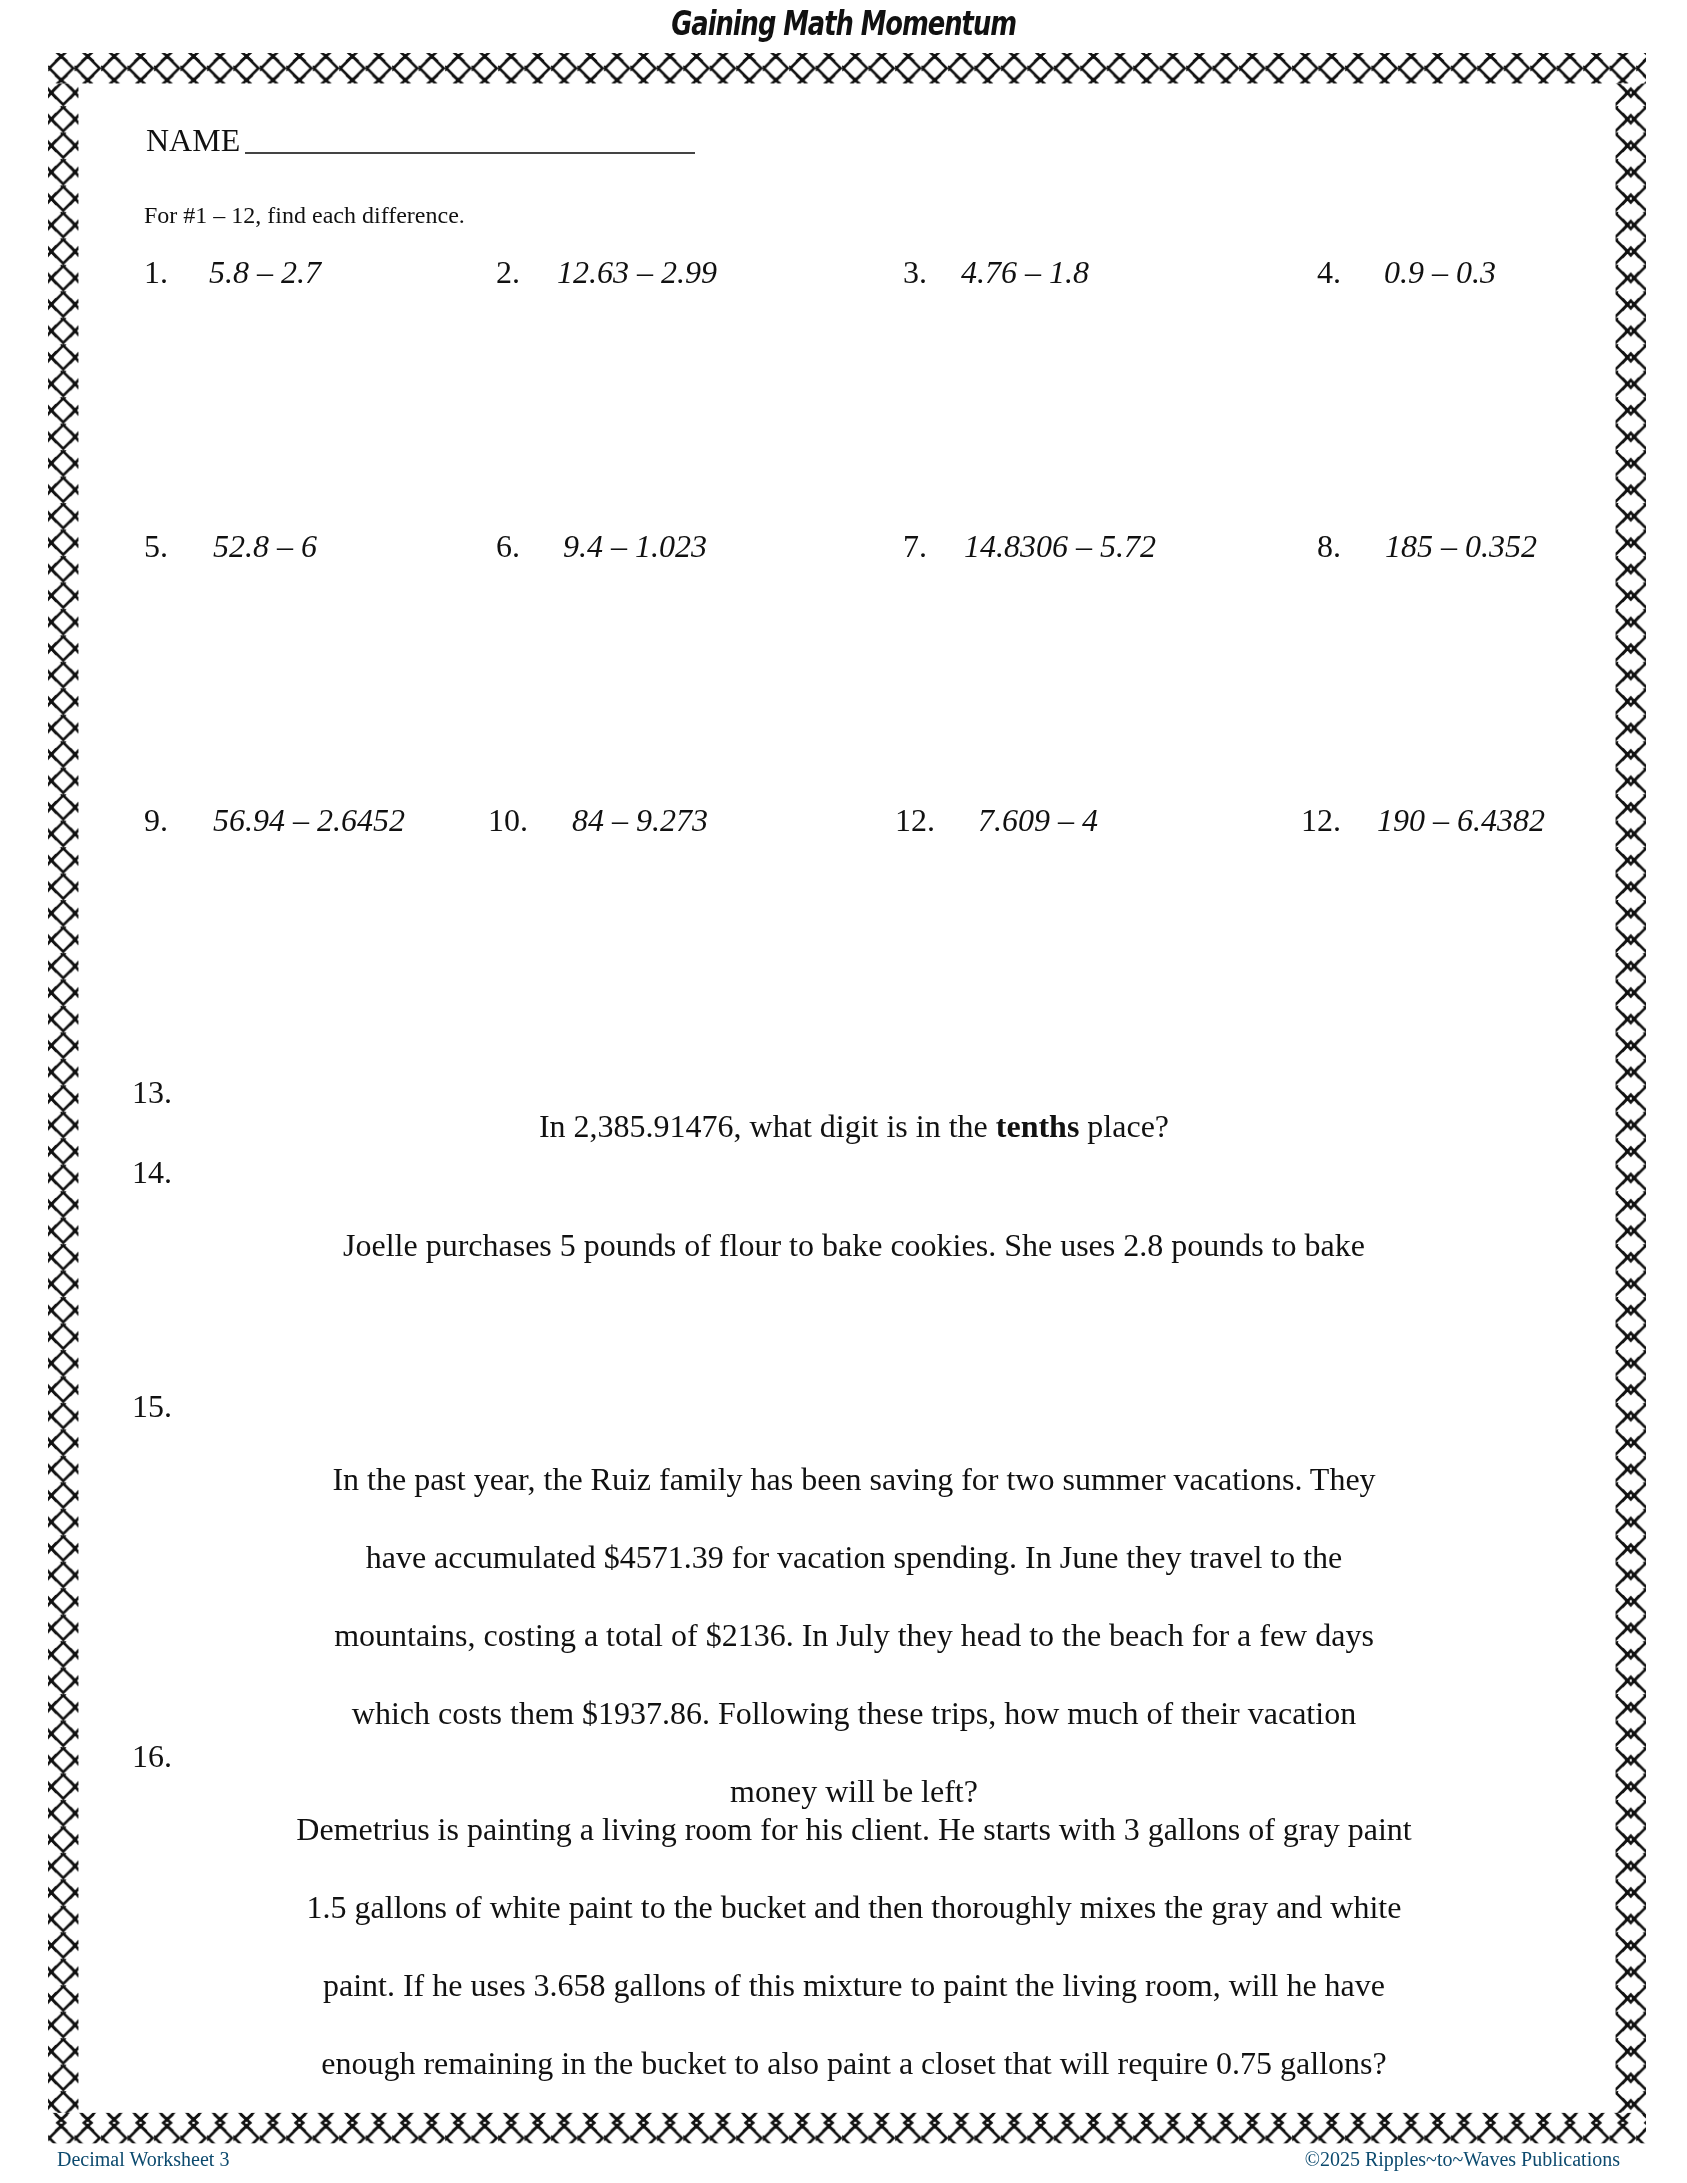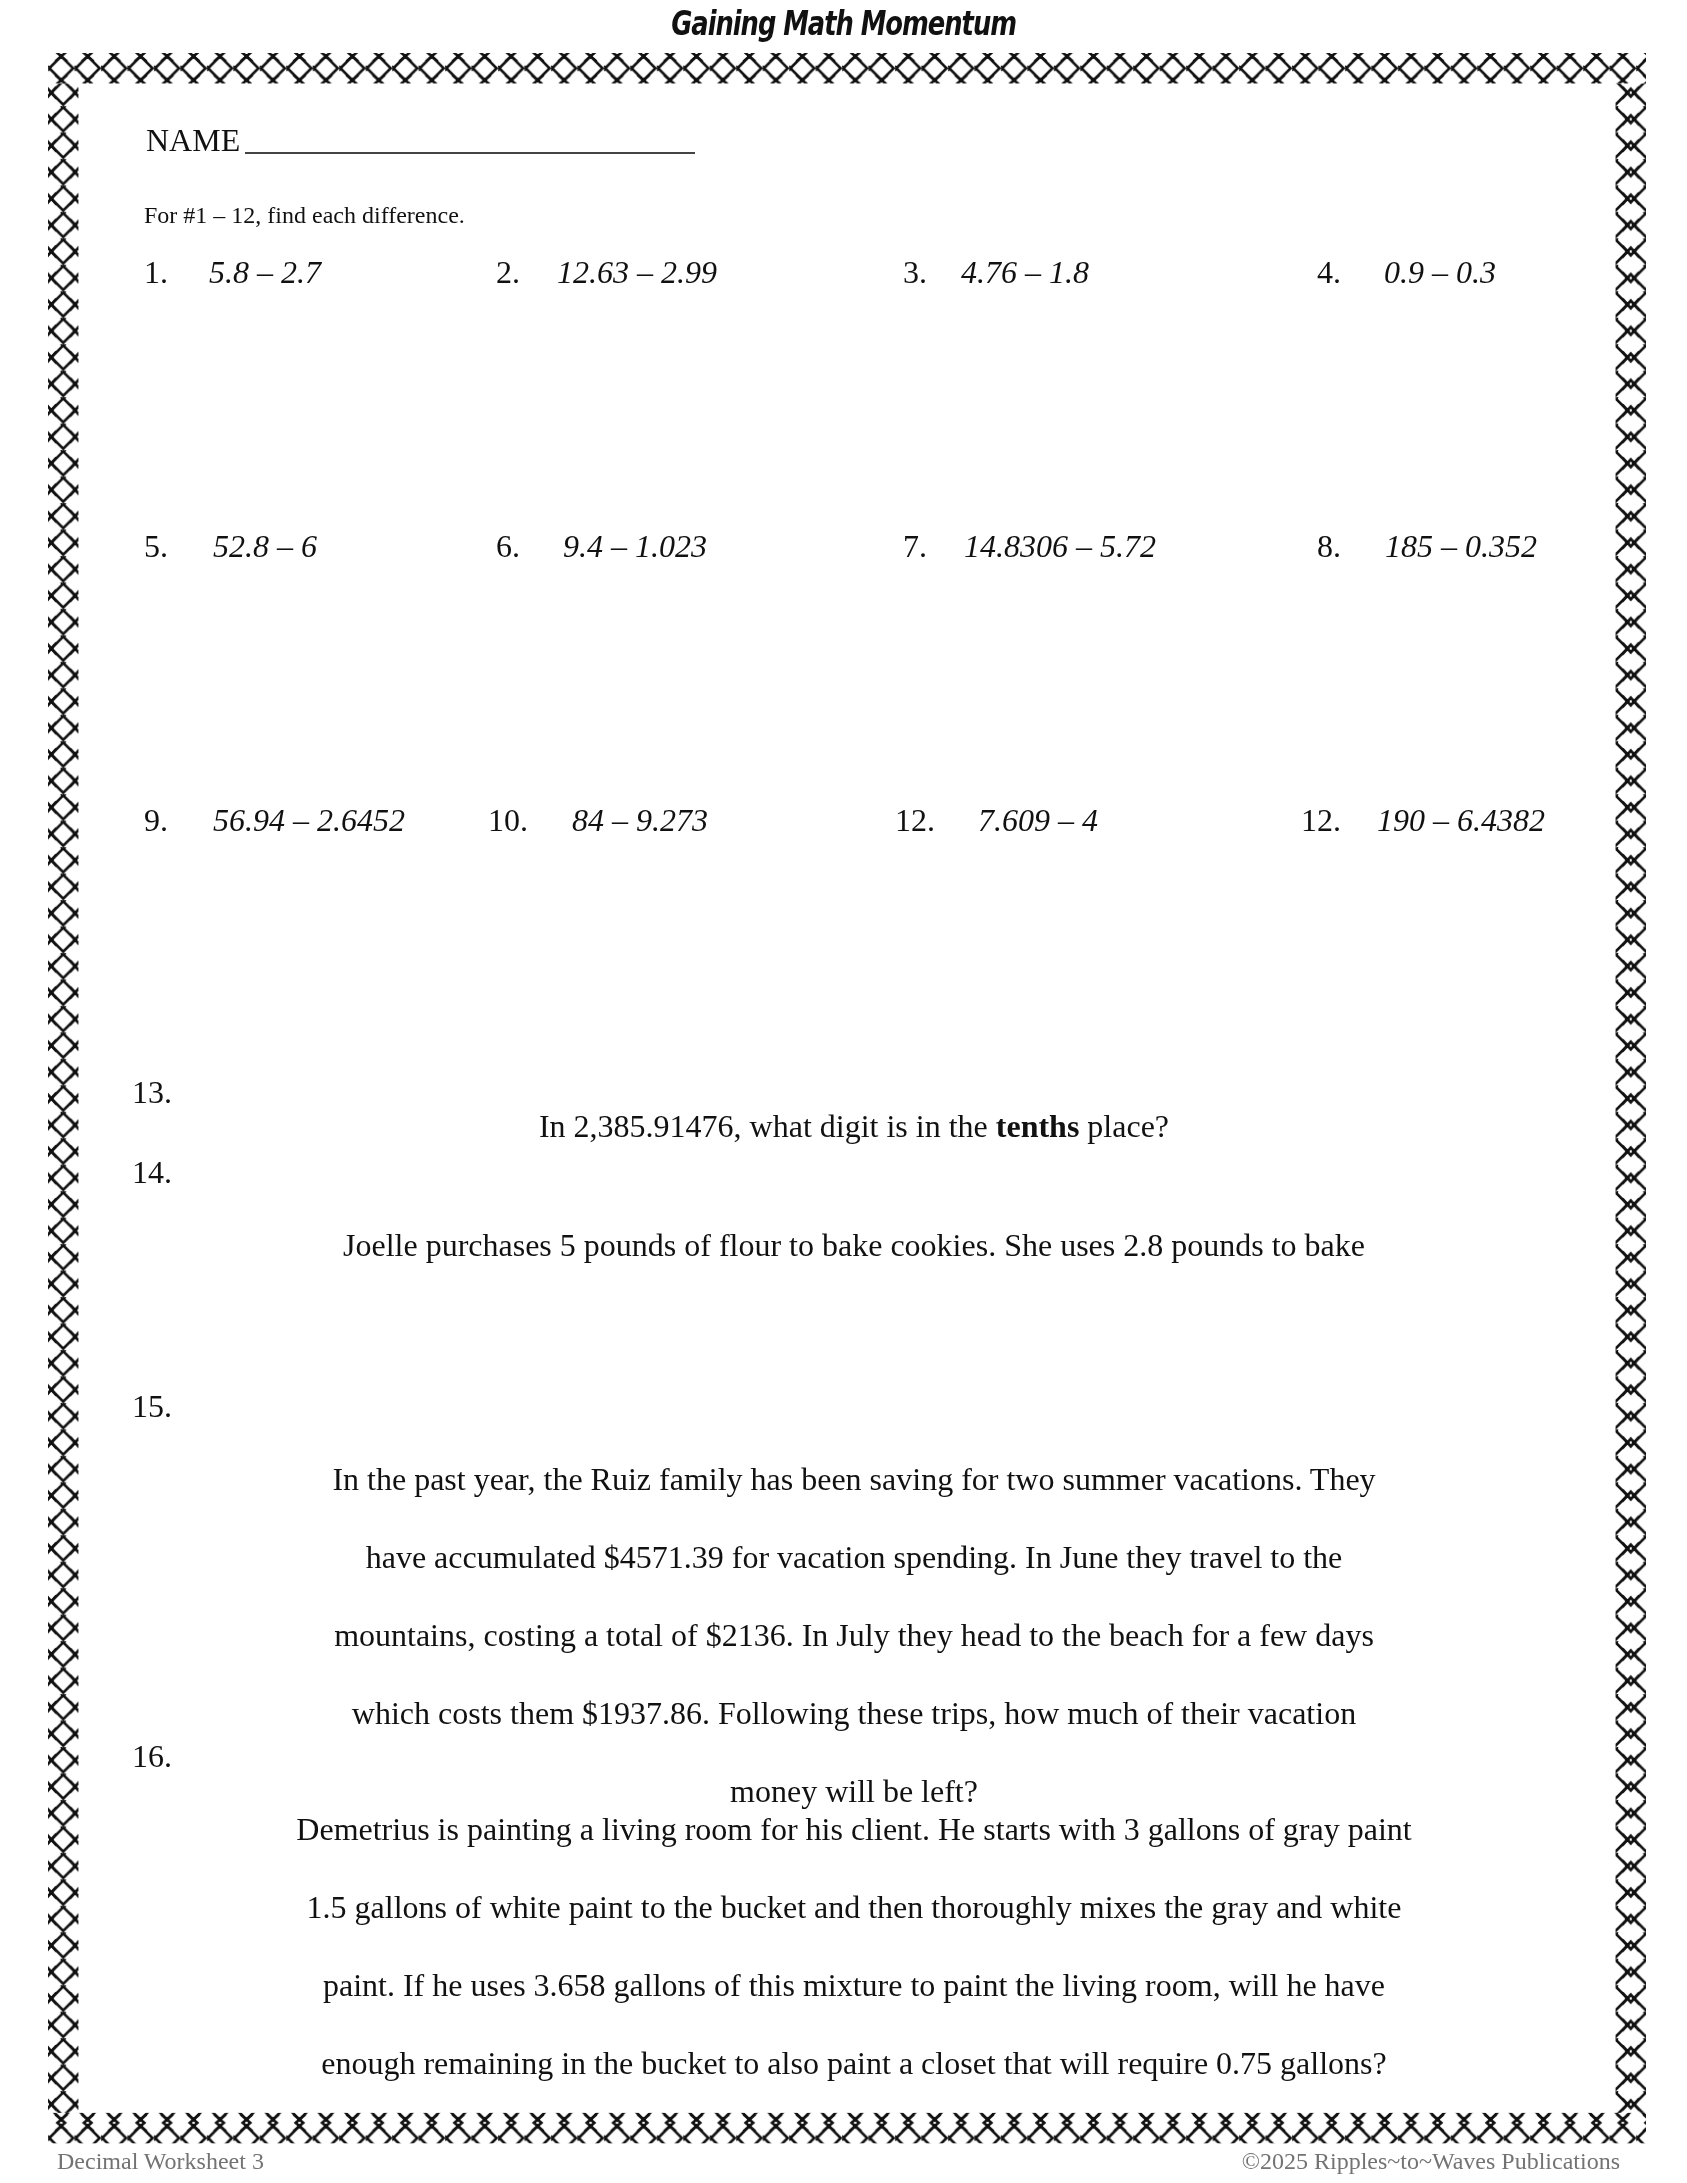--- a/index.html
+++ b/index.html
@@ -13,21 +13,21 @@
   .border svg { display: block; }
   .name-label { left: 146px; top: 122px; font-size: 32px; }
   .name-line { left: 245px; top: 152px; width: 450px; height: 0; border-top: 2px solid #444; }
   .instr { left: 144px; top: 202px; font-size: 24px; }
   .prob { font-size: 32px; }
   .pnum { position: absolute; }
   .pexpr { position: absolute; font-style: italic; }
   .wp { left: 132px; font-size: 32px; line-height: 39px; }
   .wp .num { position: absolute; left: 0; top: 0; }
   .wp .body { position: absolute; left: 77px; top: 0; white-space: pre-line; width: 1290px; margin-top: 34px; }
-  .footer { font-size: 24px; top: 2148px; color: #737373; }
+  .footer { font-size: 20px; top: 2148px; color: #0c4a6e; }
 </style>
 </head>
 <body>
 
 <div class="abs title">Gaining Math Momentum</div>
 
 <div class="border" style="left:48px; top:53px; width:1598px; height:2091px;">
   <svg width="1598" height="2091" xmlns="http://www.w3.org/2000/svg" viewBox="0 0 2415 3160">
     <defs>
       <pattern id="hpat" x="0" y="0" width="40" height="46" patternUnits="userSpaceOnUse">

